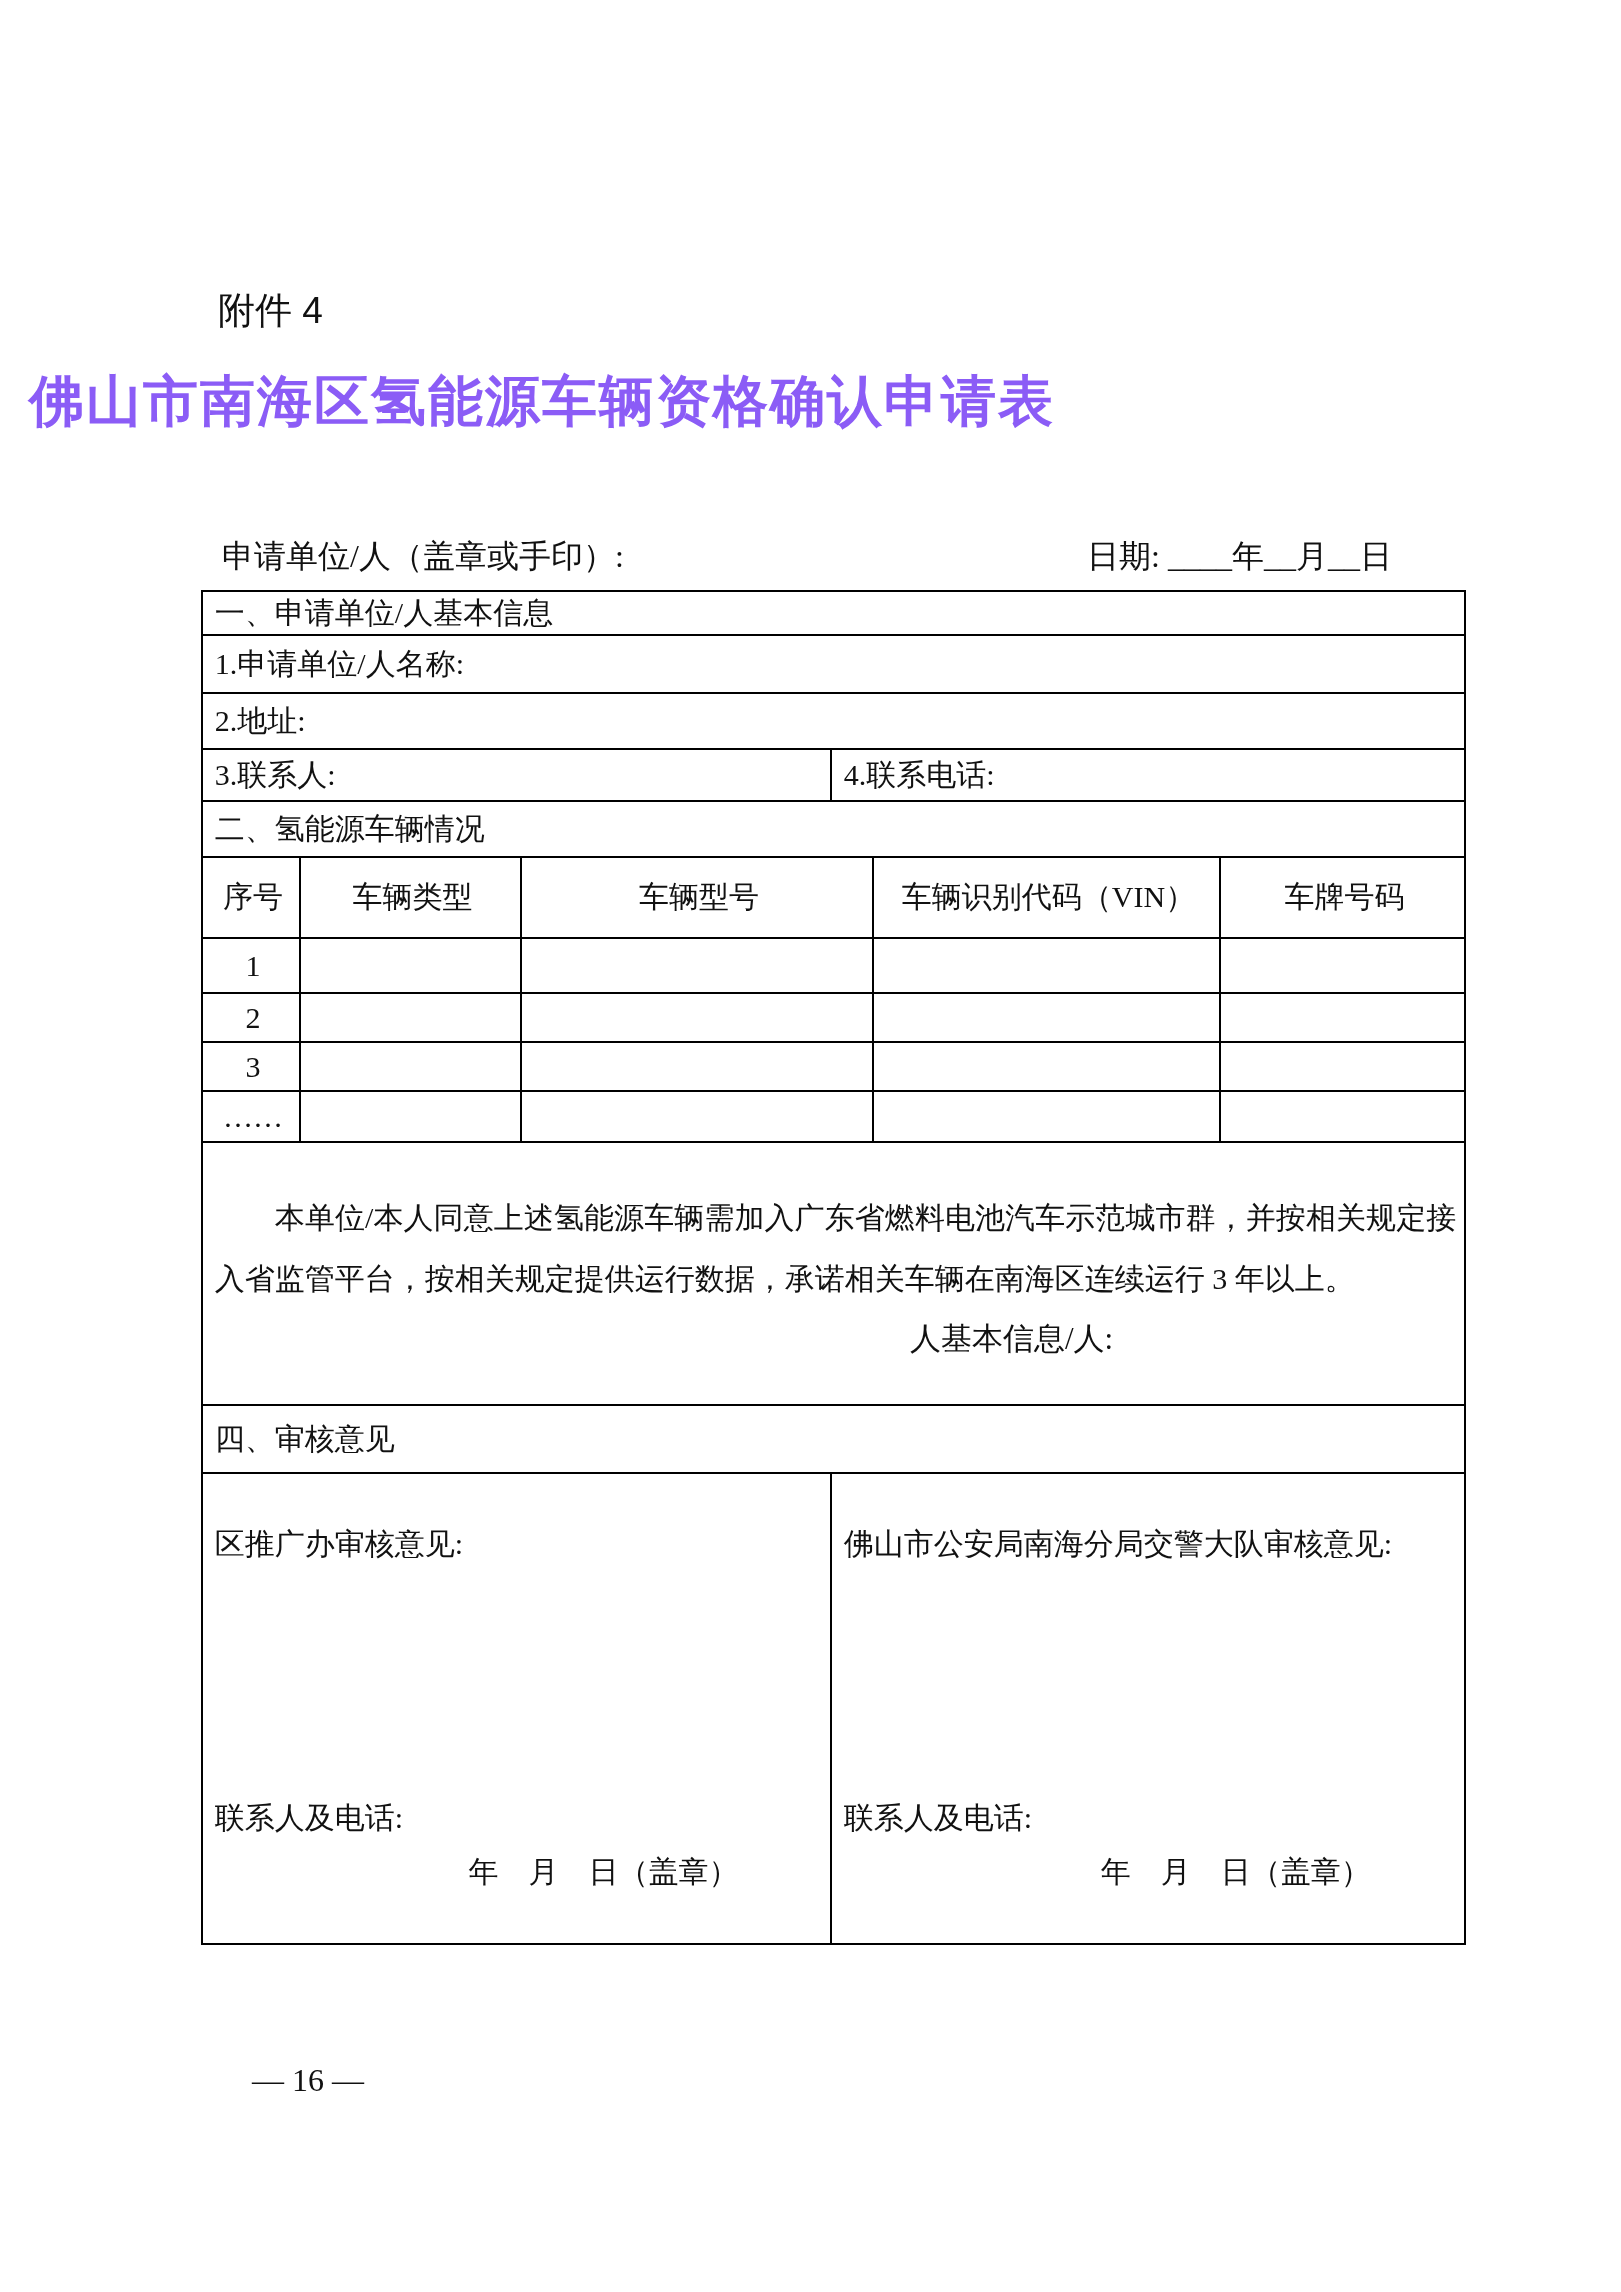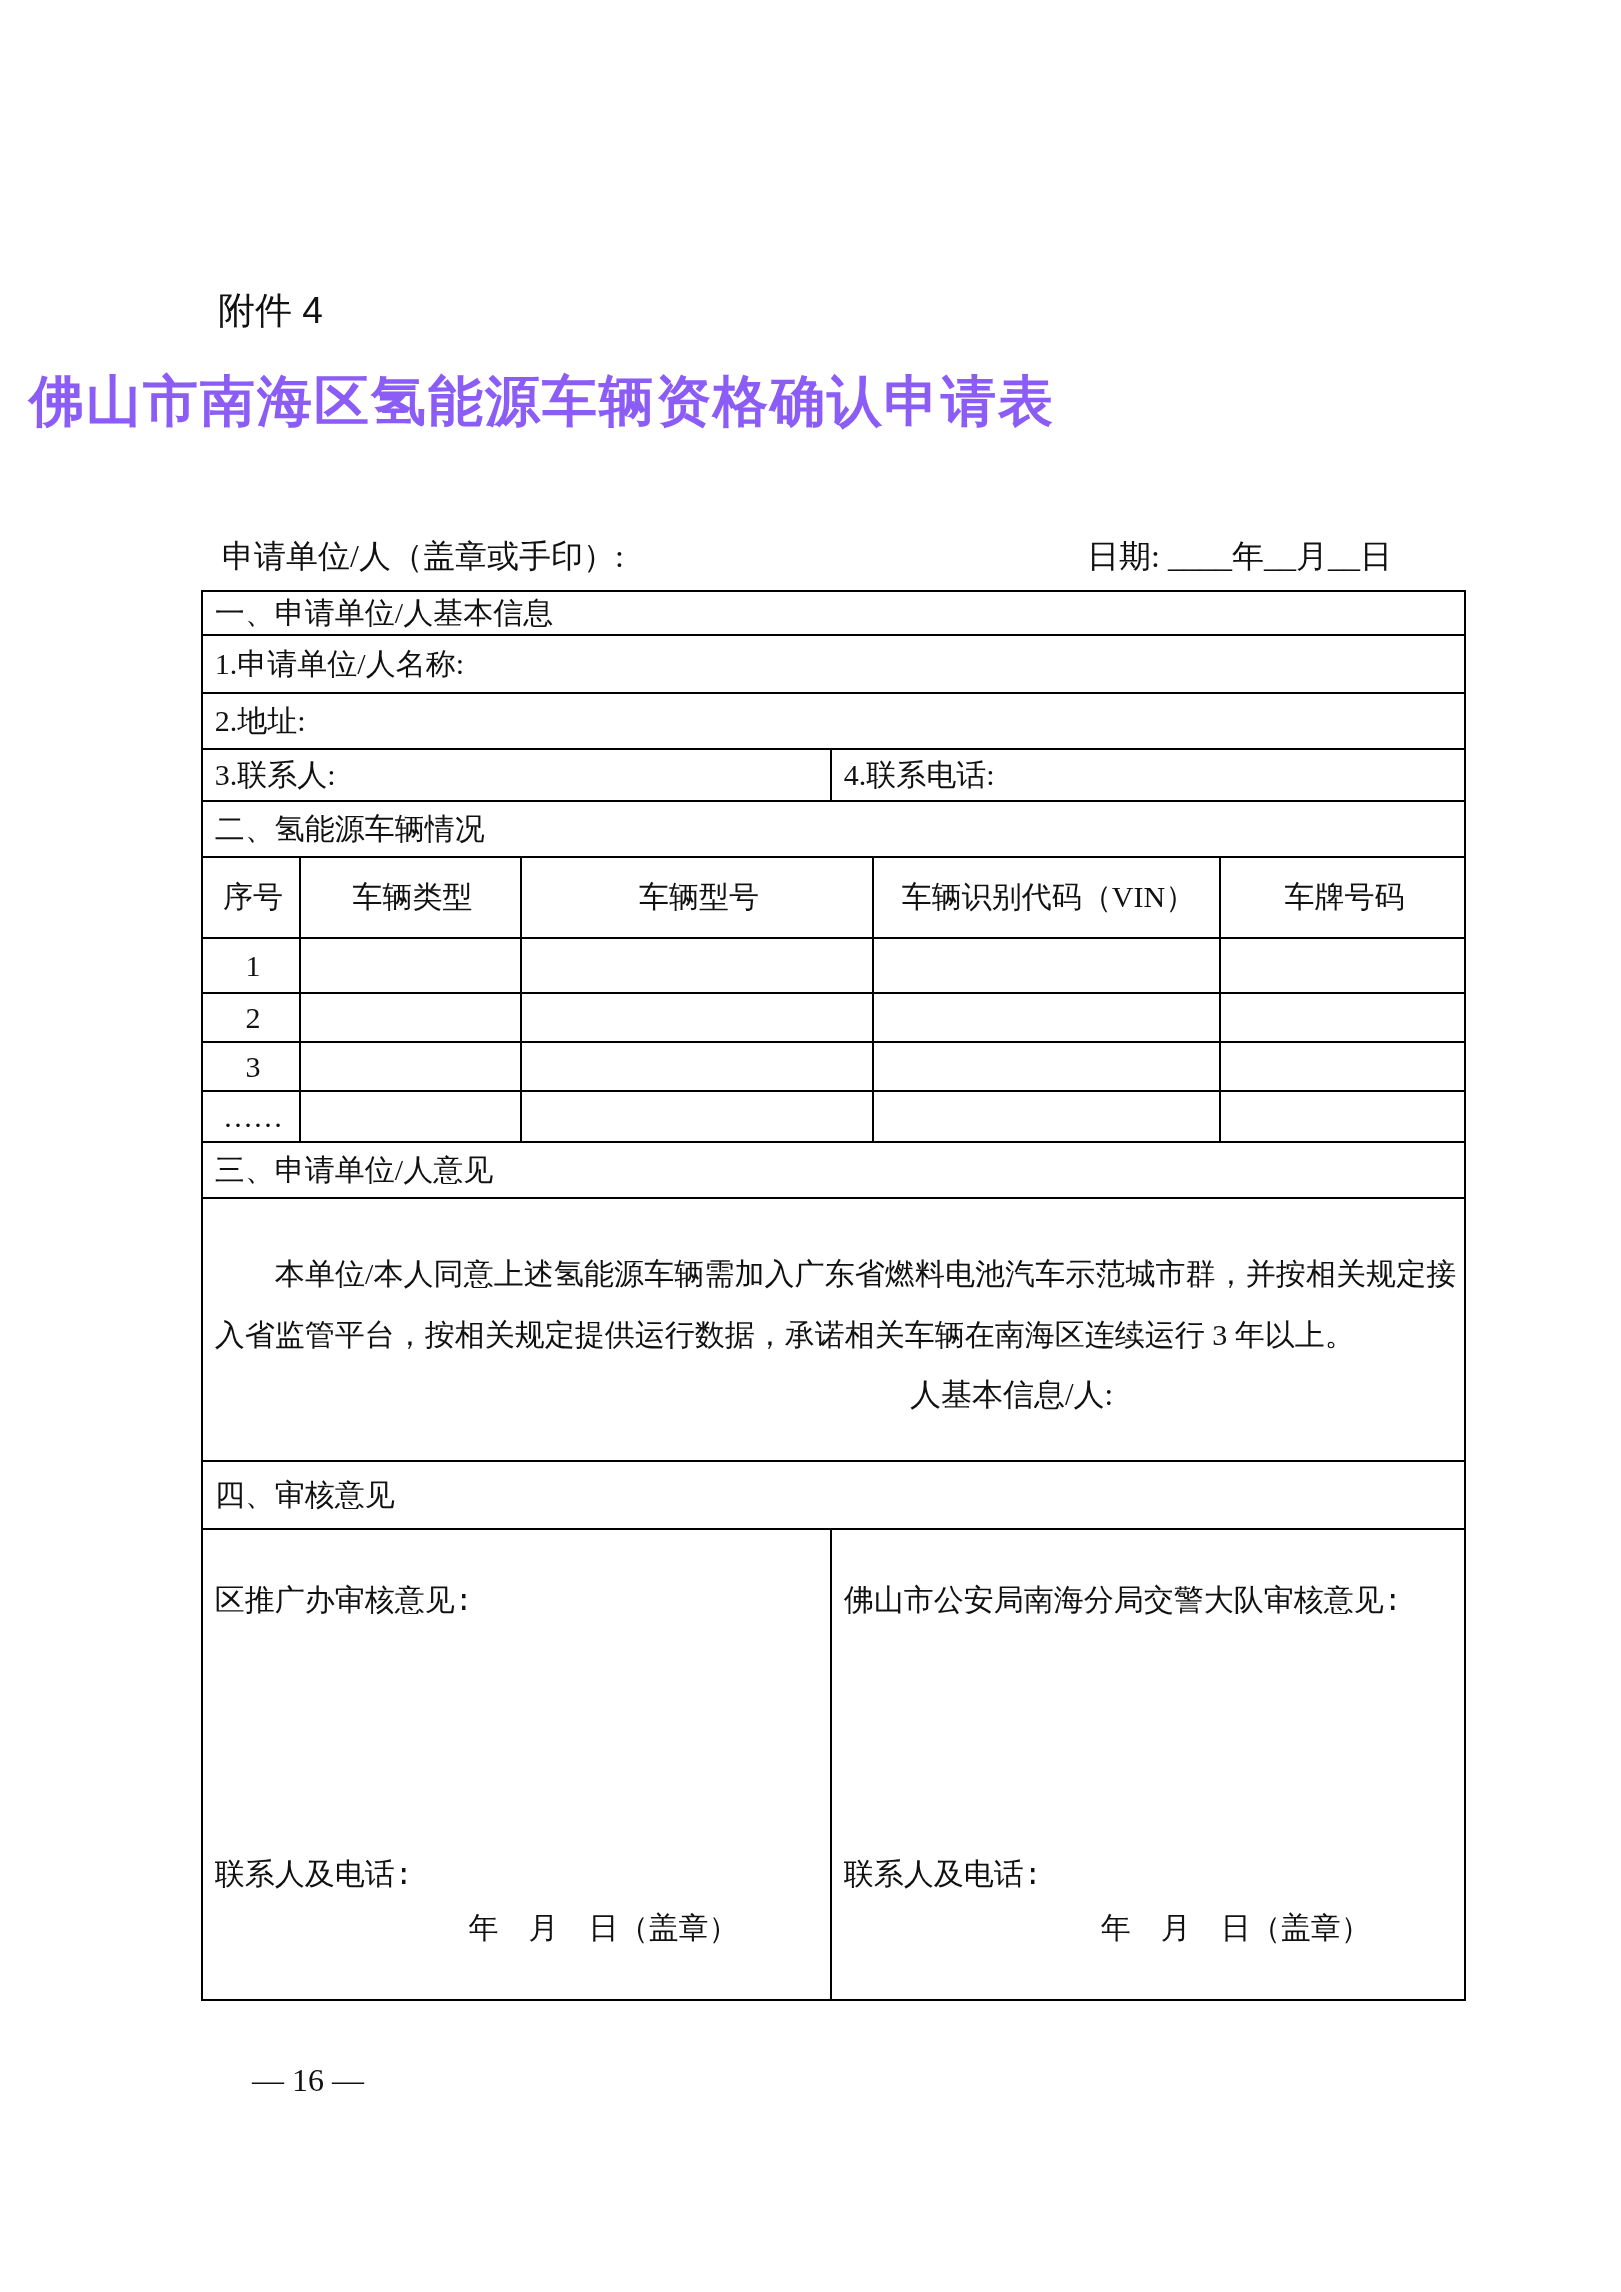--- a/index.html
+++ b/index.html
@@ -69,21 +69,21 @@
   .rh50 { height: 49px; } .rh52 { height: 51px; } .rh268 { height: 263px; }
   .rh69 { height: 68px; } .rh481 { height: 471px; }
   .opinion-cell { vertical-align: top; padding: 13.7px 15.7px 0 19.6px; }
   .statement {
     font-size: 30px;
     line-height: 61px;
     text-indent: 2em;
     text-align: justify;
   }
   .sig-line { margin-top: 9.8px; padding-left: 56%; font-size: 31px; }
-  .review-cell { vertical-align: top; padding: 17.6px 13.7px 0 15.7px; font-family: Liberation Mono, monospace; }
+  .review-cell { vertical-align: top; padding: 17.6px 13.7px 0 15.7px; }
   .review-title { font-size: 30px; }
   .review-contact { margin-top: 233px; font-size: 30px; }
   .review-date { margin-top: 13.7px; font-size: 30px; text-align: center; padding-left: 28%; }
   .page-number {
     position: absolute;
     left: 252px;
     top: 2062px;
     font-size: 32px;
     color: #111;
   }
@@ -156,23 +156,20 @@
         <td></td>
         <td></td>
       </tr>
       <tr class="rh52">
         <td class="num">……</td>
         <td></td>
         <td colspan="2"></td>
         <td></td>
         <td></td>
       </tr>
-      <tr class="rh57">
-        <td colspan="6" class="sec-header">三、申请单位/人意见</td>
-      </tr>
       <tr class="rh268">
         <td colspan="6" class="opinion-cell">
           <div class="statement">本单位/本人同意上述氢能源车辆需加入广东省燃料电池汽车示范城市群，并按相关规定接入省监管平台，按相关规定提供运行数据，承诺相关车辆在南海区连续运行 3 年以上。</div>
           <div class="sig-line">人基本信息/人:</div>
         </td>
       </tr>
       <tr class="rh69">
         <td colspan="6" class="sec-header">四、审核意见</td>
       </tr>
       <tr class="rh481">

